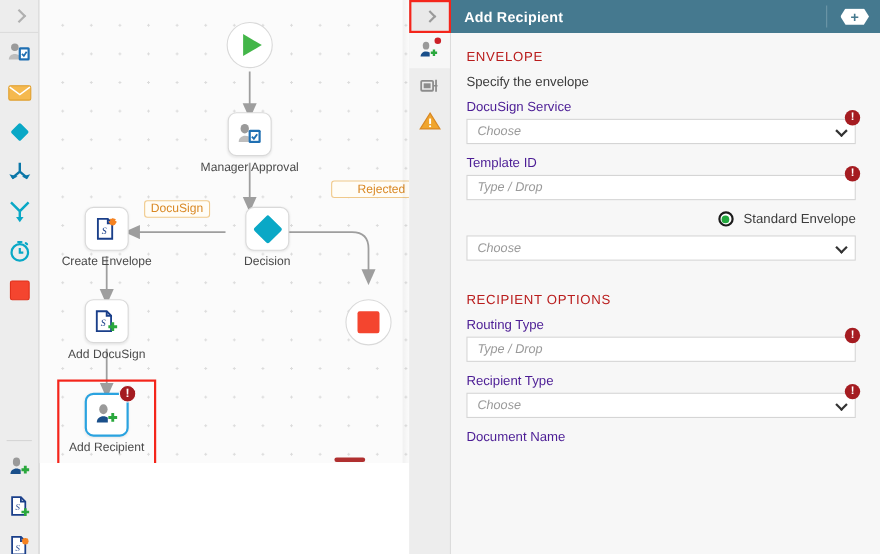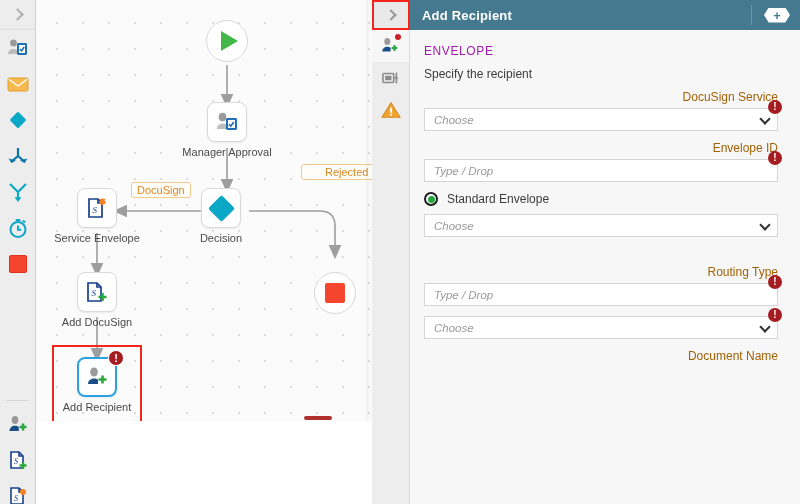--- a/index.html
+++ b/index.html
@@ -88,23 +88,23 @@
               clip-path: polygon(18% 0,82% 0,100% 50%,82% 100%,18% 100%,0 50%); cursor:pointer;}
   .plus-blue { color:#45798f; font-size:13px; font-weight:bold; line-height:1; }
 
   .panel-body { position:absolute; top:30px; left:0; width:428px; height:474px; display:flex; }
   .vtabs { width:38px; background:#ededed; border-right:1px solid #dcdcdc; }
   .vtab { height:32px; display:flex; align-items:center; justify-content:center; position:relative; cursor:pointer; }
   .vtab.active { background:#f7f7f7; border-right:1px solid #f7f7f7; }
   .vtab .tabdot { position:absolute; right:7px; top:4px; width:6px;height:6px;border-radius:50%;background:#cc2027; }
 
   .form { flex:1; padding:14px 22px 0 14px; overflow:hidden; }
-  .section-title { font-size:12px; color:#a21caf; letter-spacing:.6px; margin-bottom:9px; }
+  .section-title { font-size:12px; color:#b91c1c; letter-spacing:.6px; margin-bottom:9px; }
   .section-desc { font-size:12px; color:#3c3c3c; margin-bottom:9px; }
-  .field-label { font-size:12px; color:#a16207; margin-bottom:4px;text-align:right; }
+  .field-label { font-size:12px; color:#4c1d95; margin-bottom:4px; }
   .ctrl-wrap { position:relative; margin-bottom:10px; }
   .ctrl {
     width:100%; height:23px; background:#ffffff; border:1px solid #d5d5d5;
     display:flex; align-items:center; padding:0 9px; font-size:11.5px; color:#9a9a9a; font-style:italic;
     cursor:text;
   }
   .ctrl.select { cursor:pointer; }
   .chev-dn { position:absolute; right:9px; top:7px; width:8px;height:8px;
              border-right:2px solid #333; border-bottom:2px solid #333; transform:rotate(45deg); }
   .err-dot {
@@ -245,39 +245,39 @@
           <ellipse cx="7.5" cy="6" rx="3.8" ry="4.3" fill="#9a9a9a"></ellipse>
           <path d="M2 18c0-3.4 2.6-5.6 6-5.6 1.2 0 2.3.3 3.2.8V18z" fill="#bdbdbd"></path>
           <rect x="11" y="7" width="11" height="12" rx="1.4" fill="#1f6fb2"></rect>
           <rect x="13" y="9" width="7" height="8" fill="#ffffff"></rect>
           <path d="M14 13.2l1.8 2 3-4.2" stroke="#1f6fb2" stroke-width="1.7" fill="none"></path>
         </svg>
       </div>
       <span class="node-label">Manager Approval</span>
     </div>
 
-    <div class="node" style="left:165px; top:188px;">
+    <div class="node" style="left:187px; top:188px;">
       <div class="node-box">
         <span class="diamond"></span>
       </div>
       <span class="node-label">Decision</span>
     </div>
 
     <div class="node" style="left:41px; top:188px;">
       <div class="node-box">
         <svg width="24" height="24" viewBox="0 0 24 24">
           <path d="M4 3h9l4 4v14H4z" fill="#ffffff" stroke="#1a3f8a" stroke-width="1.7"></path>
           <path d="M13 3v4h4" fill="none" stroke="#1a3f8a" stroke-width="1.7"></path>
           <text x="7.5" y="17" font-size="9" font-family="Liberation Serif, serif" fill="#1a3f8a" font-style="italic">S</text>
           <g stroke="#f58220" stroke-width="1.8">
             <path d="M17.5 2.5v6.5M14.2 5.8h6.6M15.2 3.2l4.6 4.6M19.8 3.2l-4.6 4.6"></path>
           </g>
         </svg>
       </div>
-      <span class="node-label">Service Envelope</span>
+      <span class="node-label">Create Envelope</span>
     </div>
 
     <div class="node" style="left:41px; top:272px;">
       <div class="node-box">
         <svg width="24" height="24" viewBox="0 0 24 24">
           <path d="M3 3h9l4 4v14H3z" fill="#ffffff" stroke="#1a3f8a" stroke-width="1.7"></path>
           <path d="M12 3v4h4" fill="none" stroke="#1a3f8a" stroke-width="1.7"></path>
           <text x="6.5" y="16" font-size="9" font-family="Liberation Serif, serif" fill="#1a3f8a" font-style="italic">S</text>
           <path d="M17.5 13v8M13.5 17h8" stroke="#2aa83d" stroke-width="2.6" fill="none"></path>
         </svg>
@@ -350,62 +350,64 @@
             <path d="M11 2L21 18H1z" fill="#f0a52e" stroke="#d98824" stroke-width="1.2"></path>
             <path d="M11 7.5v5.5" stroke="#ffffff" stroke-width="2"></path>
             <circle cx="11" cy="15.3" r="1.1" fill="#ffffff"></circle>
           </svg>
         </div>
       </div>
 
       <div class="form">
 
         <div class="section-title">ENVELOPE</div>
-        <div class="section-desc">Specify the recipient</div>
+        <div class="section-desc">Specify the envelope</div>
 
         <div class="field-label">DocuSign Service</div>
         <div class="ctrl-wrap">
           <div class="ctrl select">
             <span>Choose</span>
           </div>
           <span class="chev-dn"></span>
           <span class="err-dot">!</span>
         </div>
 
-        <div class="field-label">Envelope ID</div>
+        <div class="field-label">Template ID</div>
         <div class="ctrl-wrap">
           <div class="ctrl">
             <span>Type / Drop</span>
           </div>
           <span class="err-dot">!</span>
         </div>
 
-        <div class="radio-row" style="margin-top:6px;">
+        <div class="radio-row" style="margin-top:6px;justify-content:flex-end;">
           <span class="radio on"></span>
           <span class="radio-lbl">Standard Envelope</span>
         </div>
 
         <div class="ctrl-wrap" style="margin-top:3px;">
           <div class="ctrl select">
             <span>Choose</span>
           </div>
           <span class="chev-dn"></span>
         </div>
 
         <div class="gap"></div>
 
+        <div class="section-title">RECIPIENT OPTIONS</div>
 
         <div class="field-label">Routing Type</div>
         <div class="ctrl-wrap">
           <div class="ctrl">
             <span>Type / Drop</span>
           </div>
           <span class="err-dot">!</span>
         </div>
 
+        <div class="field-label">Recipient Type</div>
         <div class="ctrl-wrap">
           <div class="ctrl select">
             <span>Choose</span>
           </div>
           <span class="chev-dn"></span>
           <span class="err-dot">!</span>
         </div>
 
         <div class="field-label">Document Name</div>
 

